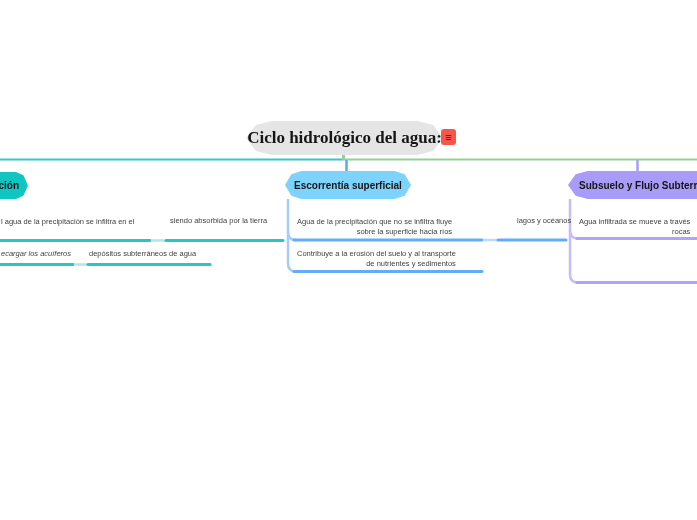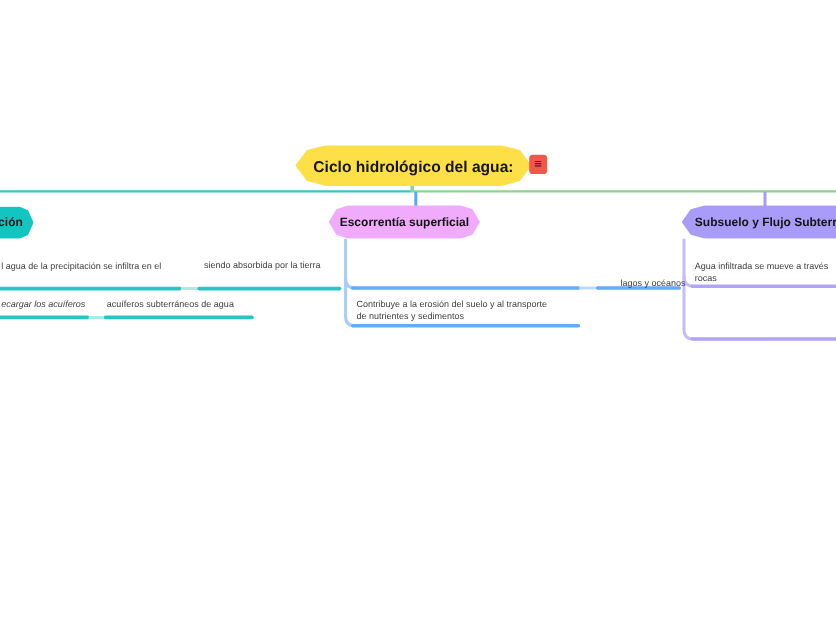--- a/index.html
+++ b/index.html
@@ -10,45 +10,46 @@
   svg.lines{position:absolute;left:0;top:0;pointer-events:none;}
 
   
   .node{
     position:absolute;display:flex;align-items:center;justify-content:center;
     font-weight:bold;color:#151515;white-space:nowrap;
     clip-path:polygon(0 50%,5% 12%,13% 0,87% 0,95% 12%,100% 50%,95% 88%,87% 100%,13% 100%,5% 88%);
   }
   .node-root{
     left:246px;top:121px;width:197px;height:34px;
-    background:#fde047;font-size:13px;
+    background:#e5e5e5;font-size:17px;font-family:Liberation Serif, serif;
   }
   .node-child{font-size:10px;height:28px;}
   .node-infiltracion{
     left:-64px;top:172px;width:92px;height:27px;background:#12c5c1;
     justify-content:flex-end;padding-right:9px;box-sizing:border-box;
   }
-  .node-escorrentia{left:274px;top:171px;width:126px;background:#f0abfc;border:0;}
+  .node-escorrentia{left:285px;top:171px;width:126px;background:#7dd3fc;border:0;}
   .node-subsuelo{
     left:568px;top:171px;width:152px;background:#a89cf8;
     justify-content:flex-start;padding-left:11px;box-sizing:border-box;
   }
 
   
   .note-btn{
     position:absolute;left:441px;top:129px;width:15px;height:16px;
     background:#f5564b;border-radius:3px;display:flex;align-items:center;
     justify-content:center;font-size:11px;font-weight:bold;color:#301010;
     line-height:1;
   }
 
   
   .subtext{
     position:absolute;font-size:7.5px;line-height:10px;color:#3f3f3f;
     white-space:pre-line;
+    text-align:right;
   }
 </style>
 </head>
 <body>
 
 <div class="canvas">
 
   <svg class="lines" width="697" height="520" viewBox="0 0 697 520">
 
     <line x1="0" y1="159.5" x2="343" y2="159.5" stroke="#3cc5c1" stroke-width="2"></line>
@@ -83,22 +84,24 @@
   <div class="node node-root">Ciclo hidrológico del agua:</div>
   <div class="note-btn">≡</div>
 
   <div class="node node-child node-infiltracion">ción</div>
   <div class="node node-child node-escorrentia">Escorrentía superficial</div>
   <div class="node node-child node-subsuelo">Subsuelo y Flujo Subterrá</div>
 
   <div class="subtext" style="left:1px;top:217px;">l agua de la precipitación se infiltra en el</div>
   <div class="subtext" style="left:170px;top:216px;">siendo absorbida por la tierra</div>
   <div class="subtext" style="left:1px;top:249px;font-style:italic;">ecargar los acuíferos</div>
-  <div class="subtext" style="left:89px;top:249px;">acuíferos subterráneos de agua</div>
+  <div class="subtext" style="left:89px;top:249px;">depósitos subterráneos de agua</div>
 
-  <div class="subtext" style="left:501px;top:231px;padding-left:16px;">lagos y océanos</div>
+  <div class="subtext" style="left:297px;top:217px;">Agua de la precipitación que no se infiltra fluye
+sobre la superficie hacia ríos</div>
+  <div class="subtext" style="left:501px;top:216px;padding-left:16px;">lagos y océanos</div>
   <div class="subtext" style="left:579px;top:217px;">Agua infiltrada se mueve a través
 rocas</div>
 
   <div class="subtext" style="left:297px;top:249px;">Contribuye a la erosión del suelo y al transporte
 de nutrientes y sedimentos</div>
 
 </div>
 
 </body></html>

